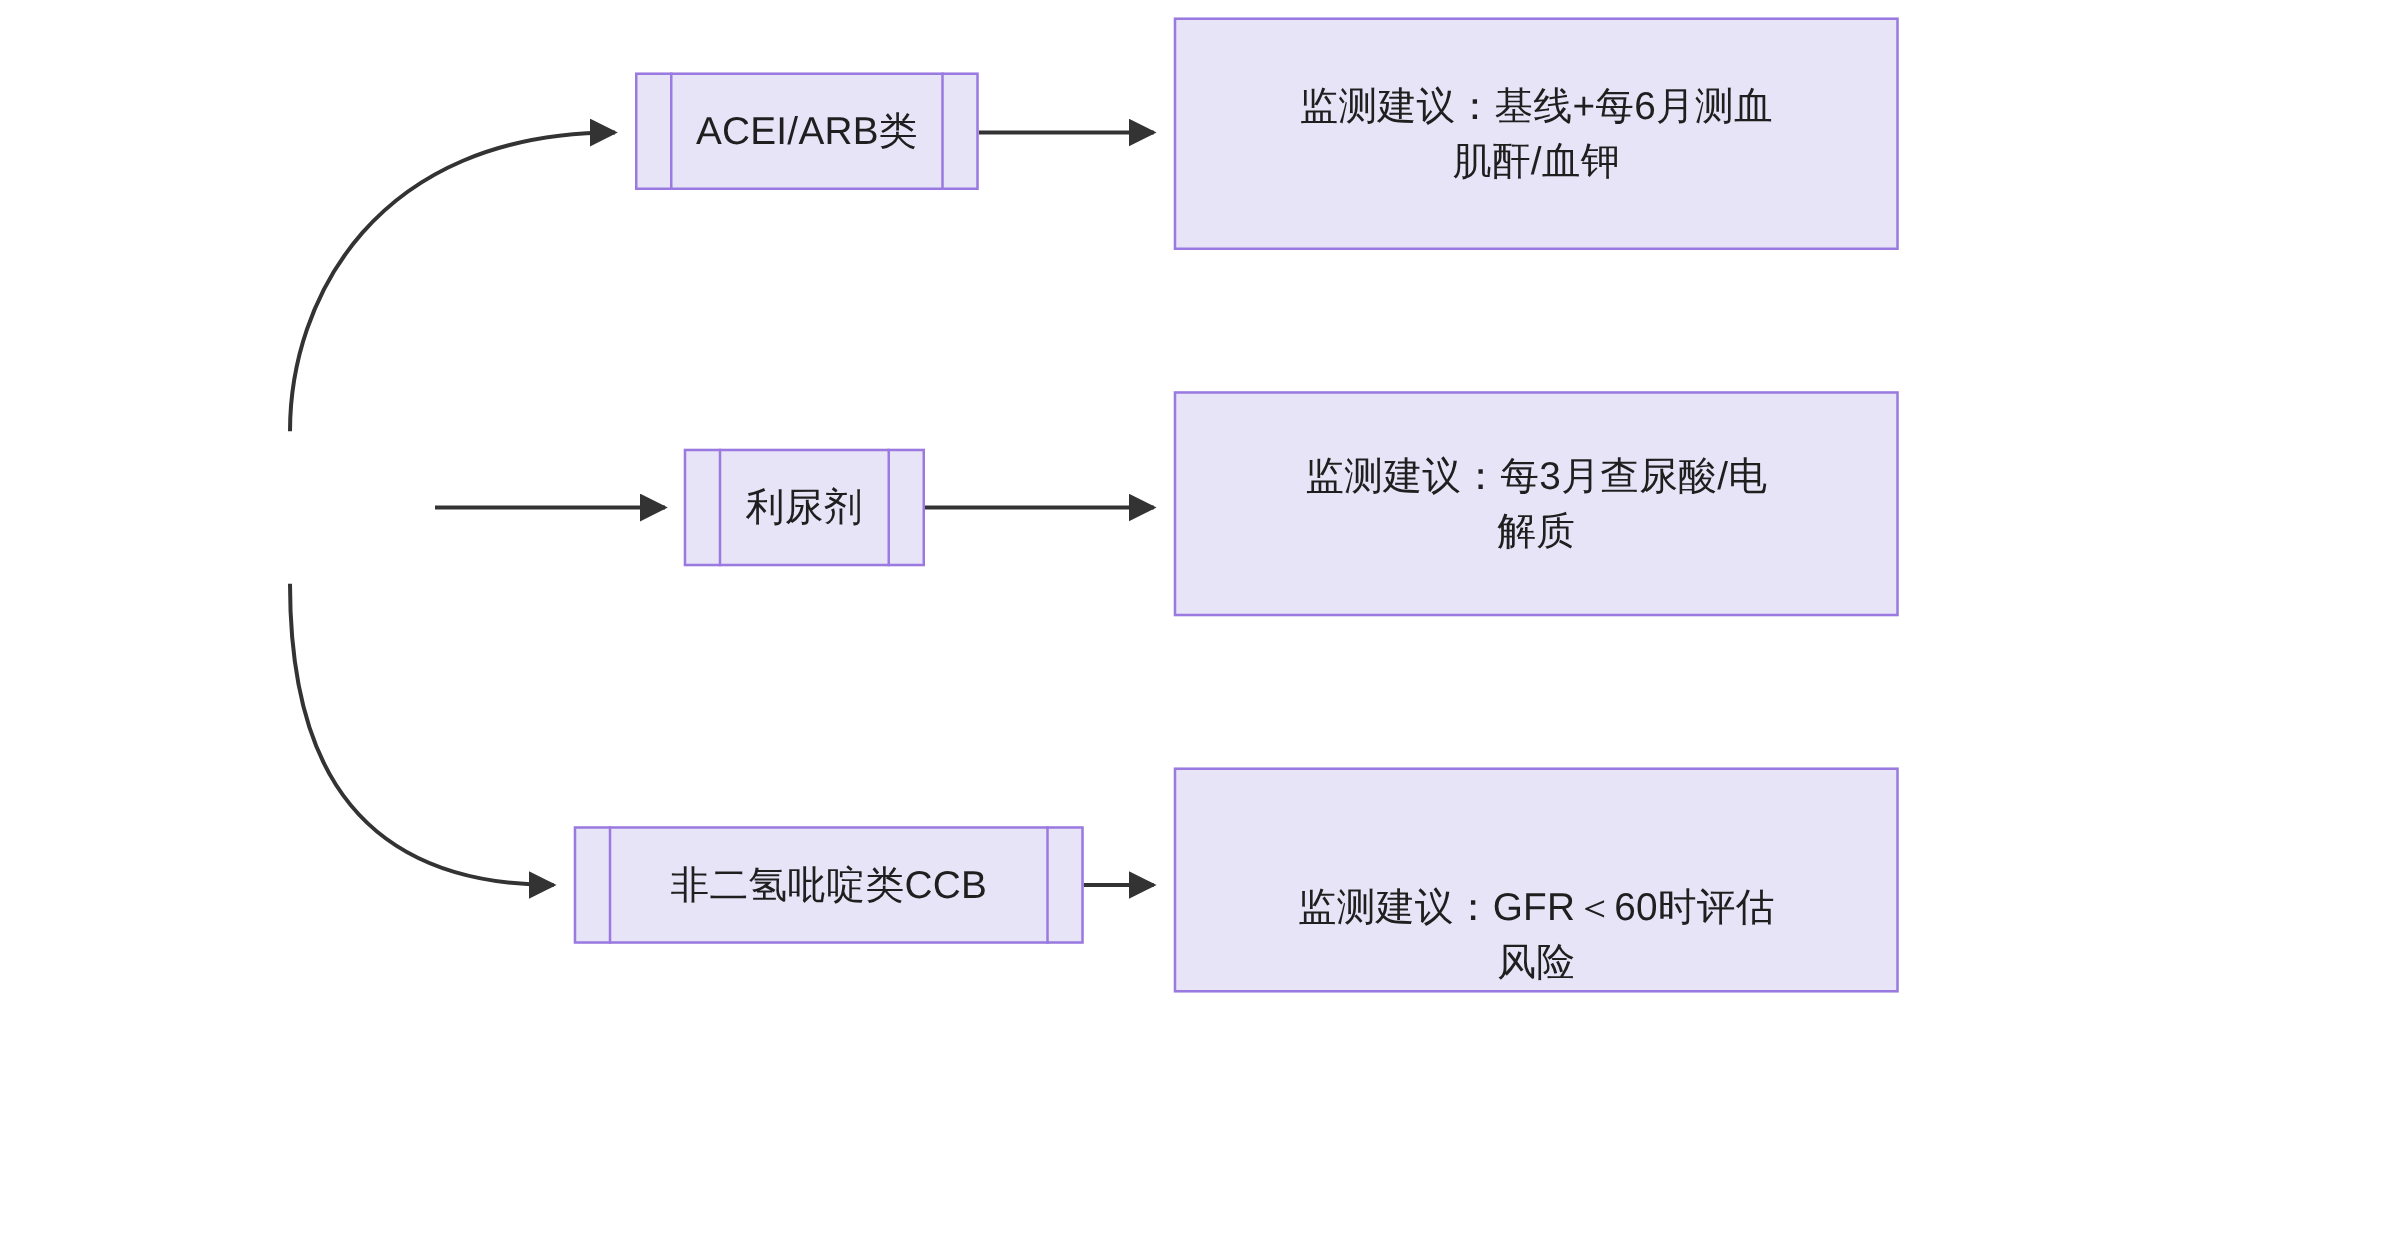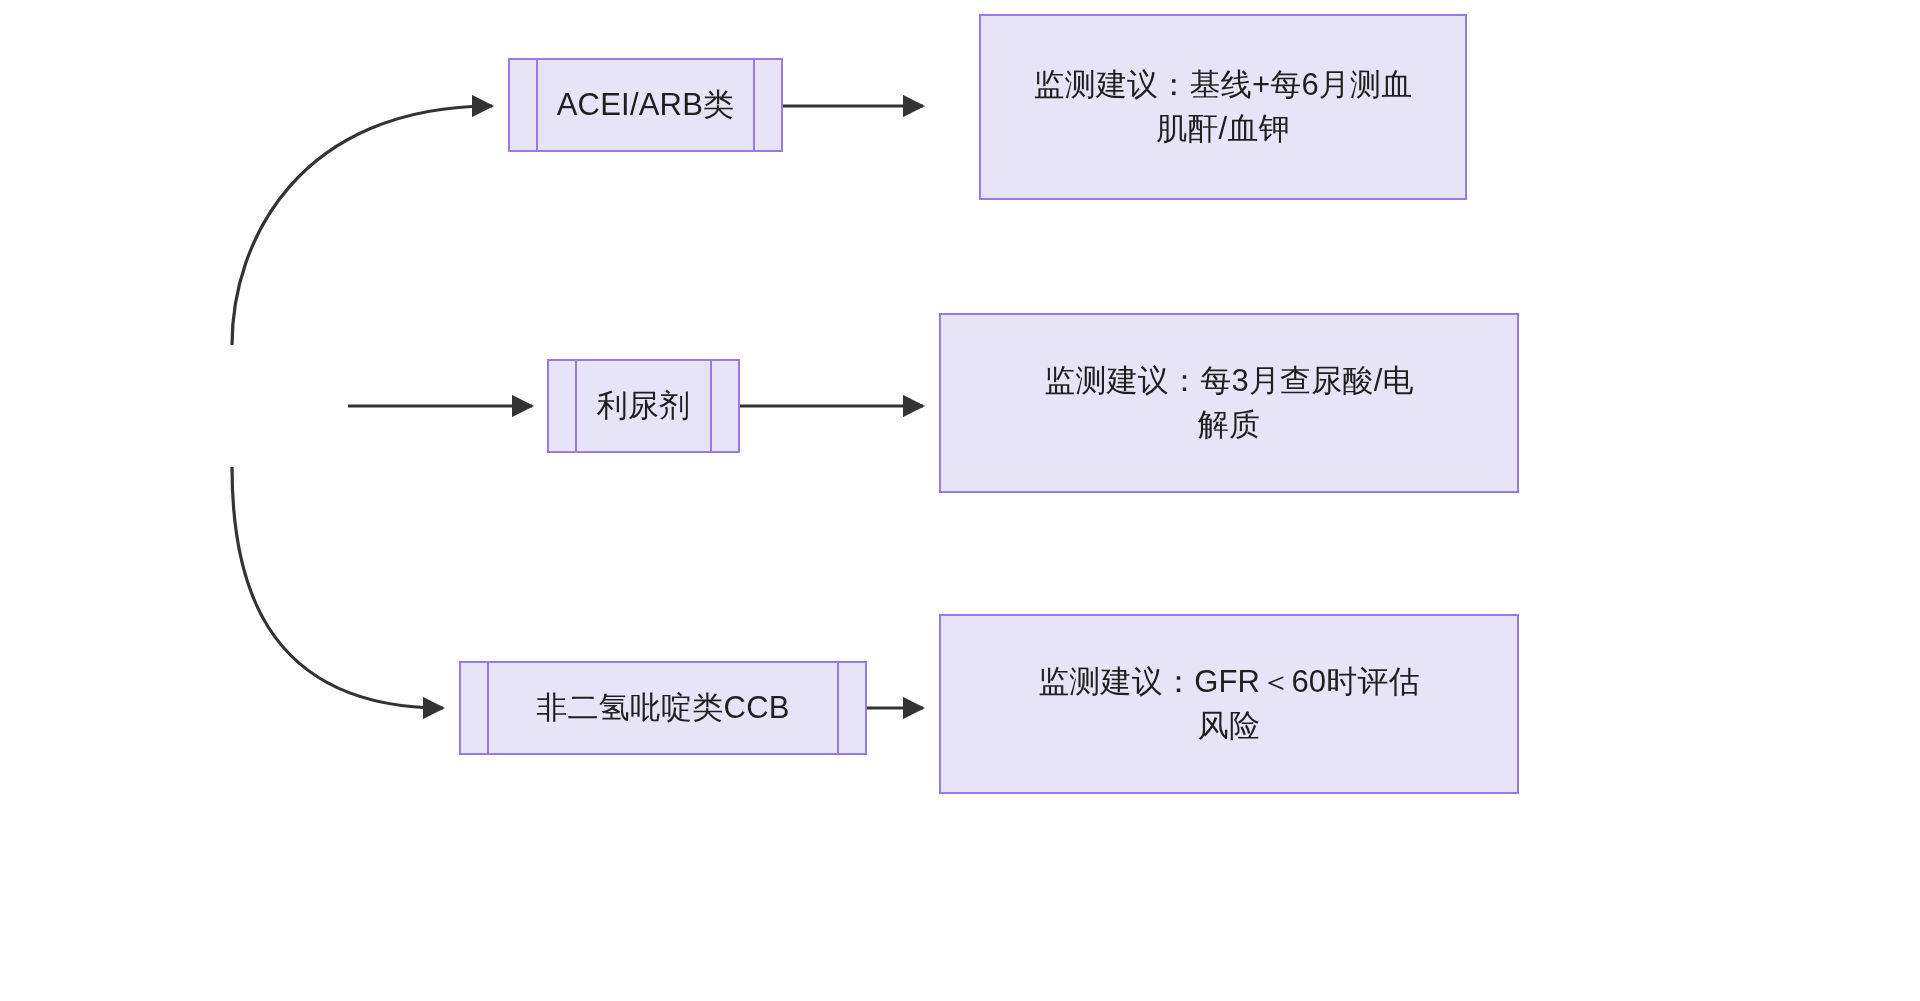--- a/index.html
+++ b/index.html
@@ -91,28 +91,28 @@
   </div>
 
   <div class="node subroutine" style="left:547px; top:359px; width:193px; height:94px;">
     <span class="label">利尿剂</span>
   </div>
 
   <div class="node subroutine" style="left:459px; top:661px; width:408px; height:94px;">
     <span class="label">非二氢吡啶类CCB</span>
   </div>
 
-  <div class="node process" style="left:939px; top:14px; width:488px; height:186px;margin-left:40px;">
+  <div class="node process" style="left:939px; top:14px; width:580px; height:186px;">
     <span class="label">监测建议：基线+每6月测血
 肌酐/血钾</span>
   </div>
 
   <div class="node process" style="left:939px; top:313px; width:580px; height:180px;">
     <span class="label">监测建议：每3月查尿酸/电
 解质</span>
   </div>
 
-  <div class="node process" style="left:939px; top:614px; width:580px; height:180px;">
+  <div class="node process" style="left:939px; top:614px; width:580px; height:180px;align-items:flex-end;">
     <span class="label">监测建议：GFR＜60时评估
 风险</span>
   </div>
 
 </div>
 
 </body></html>

